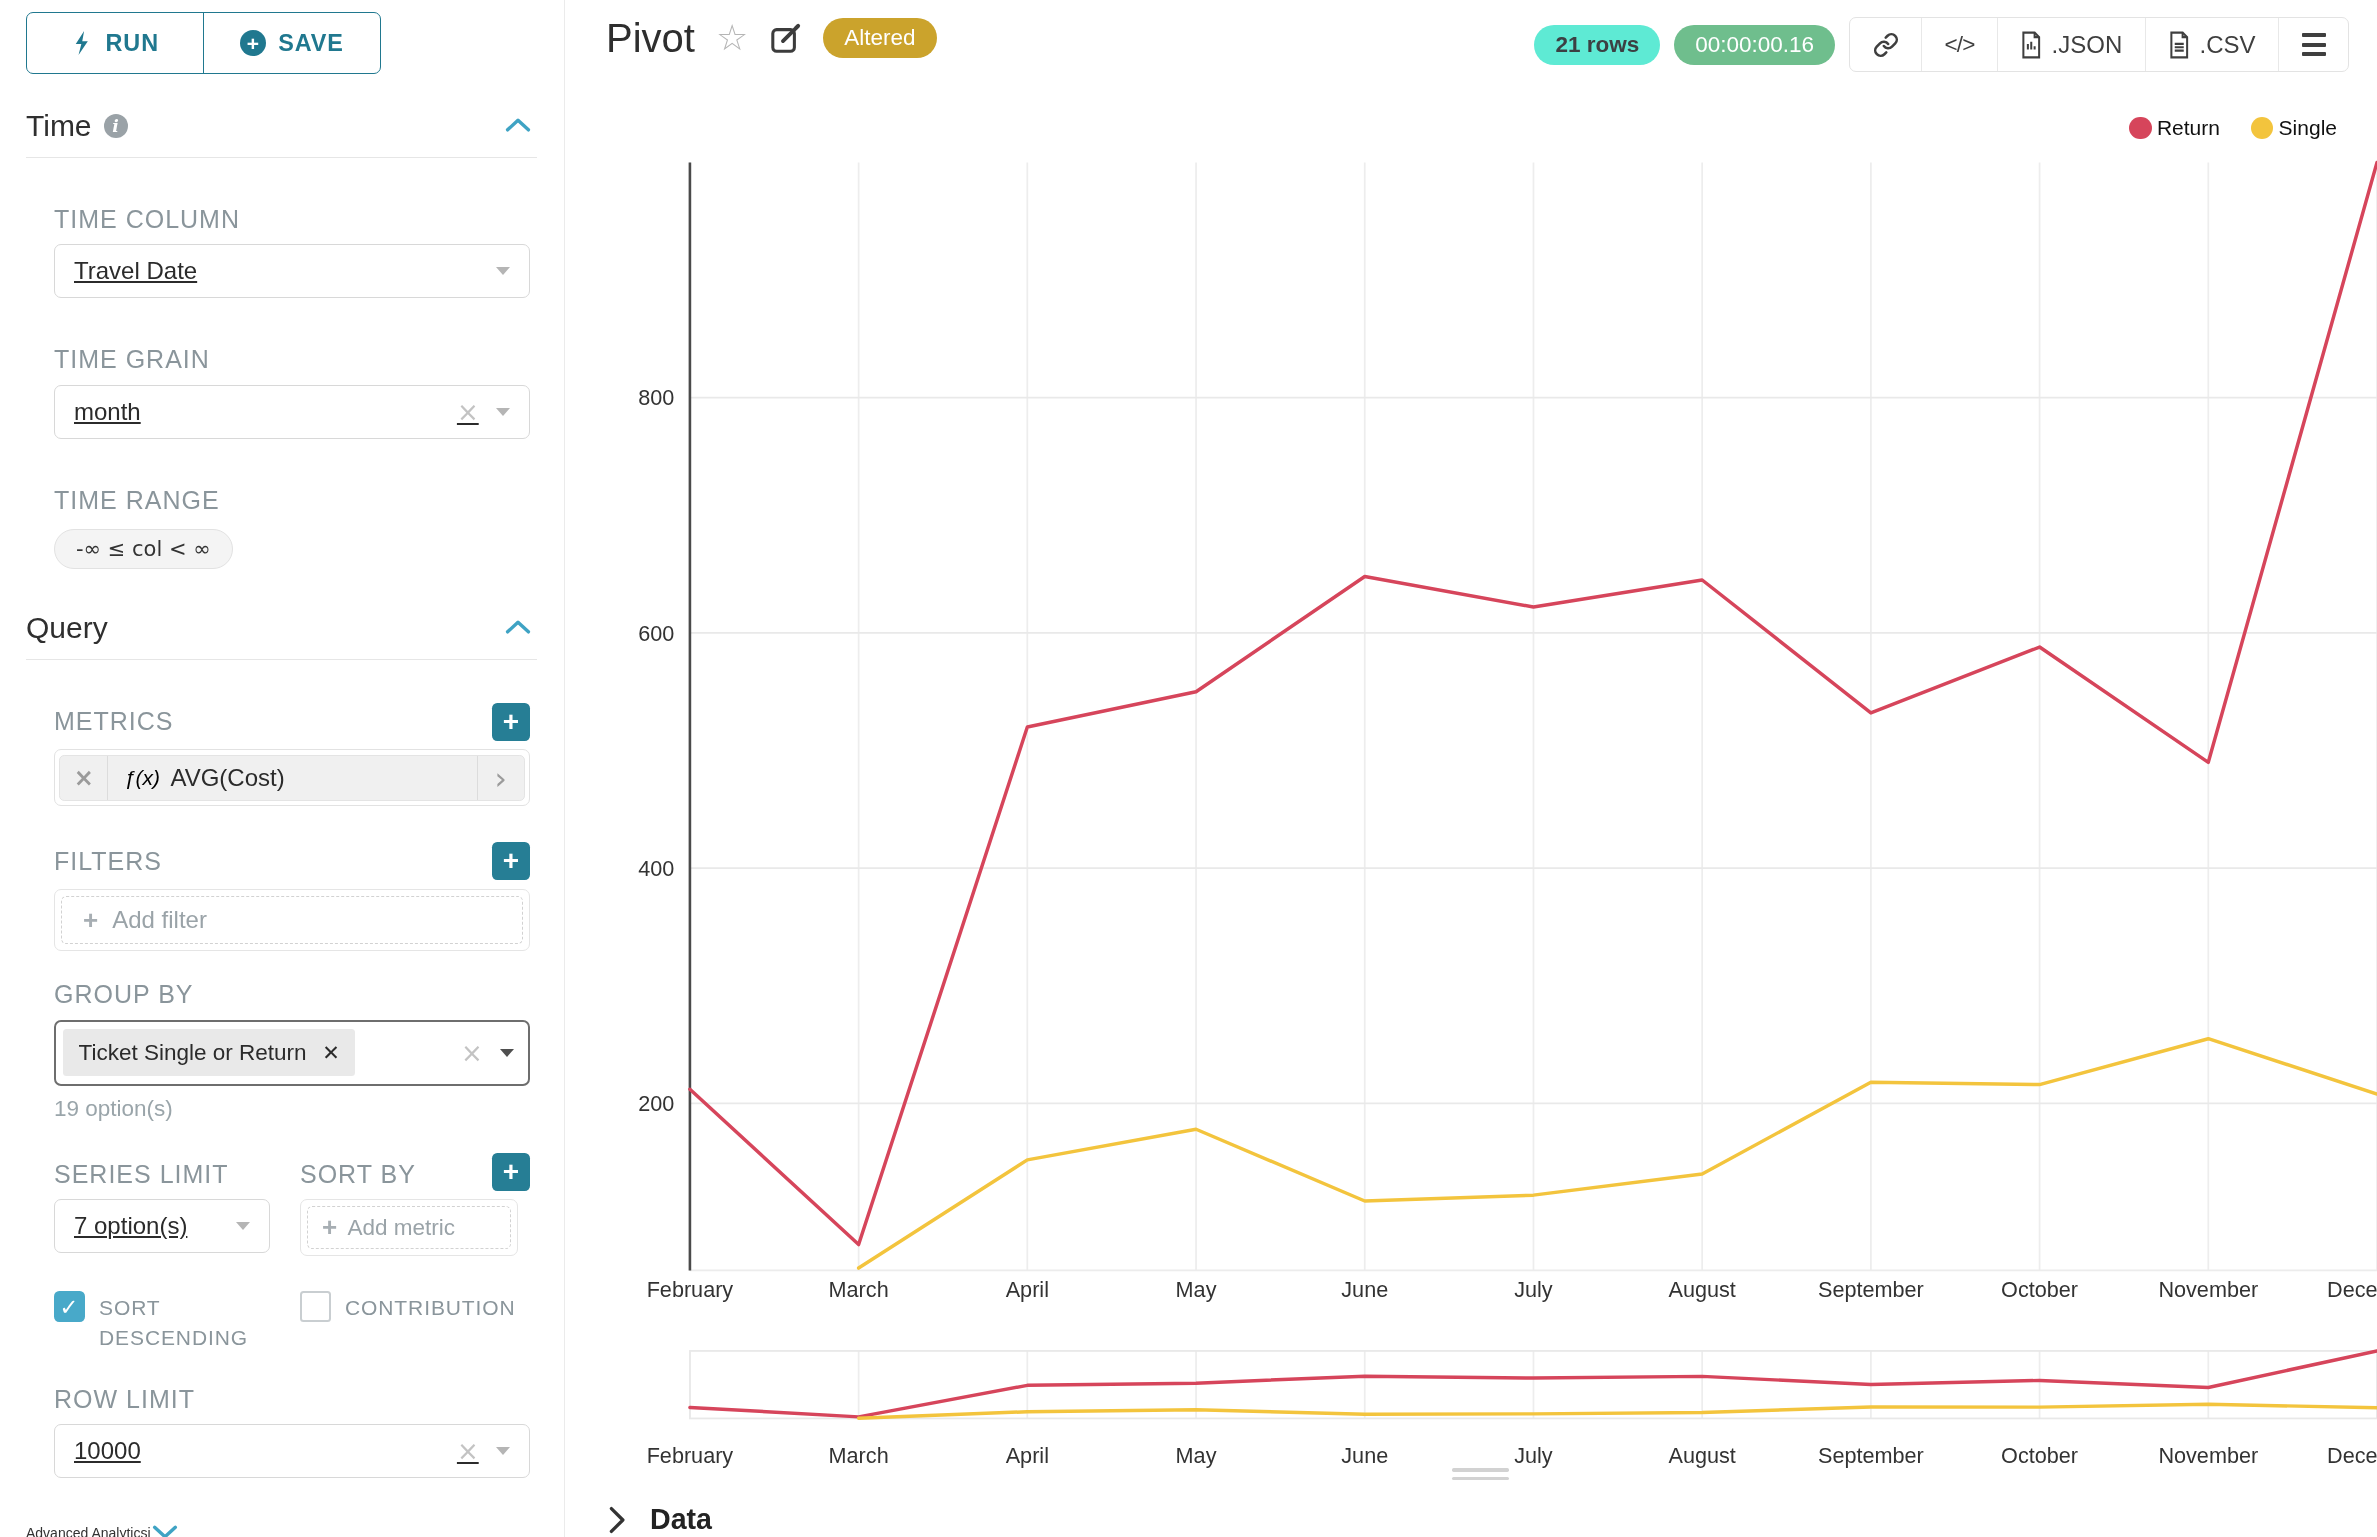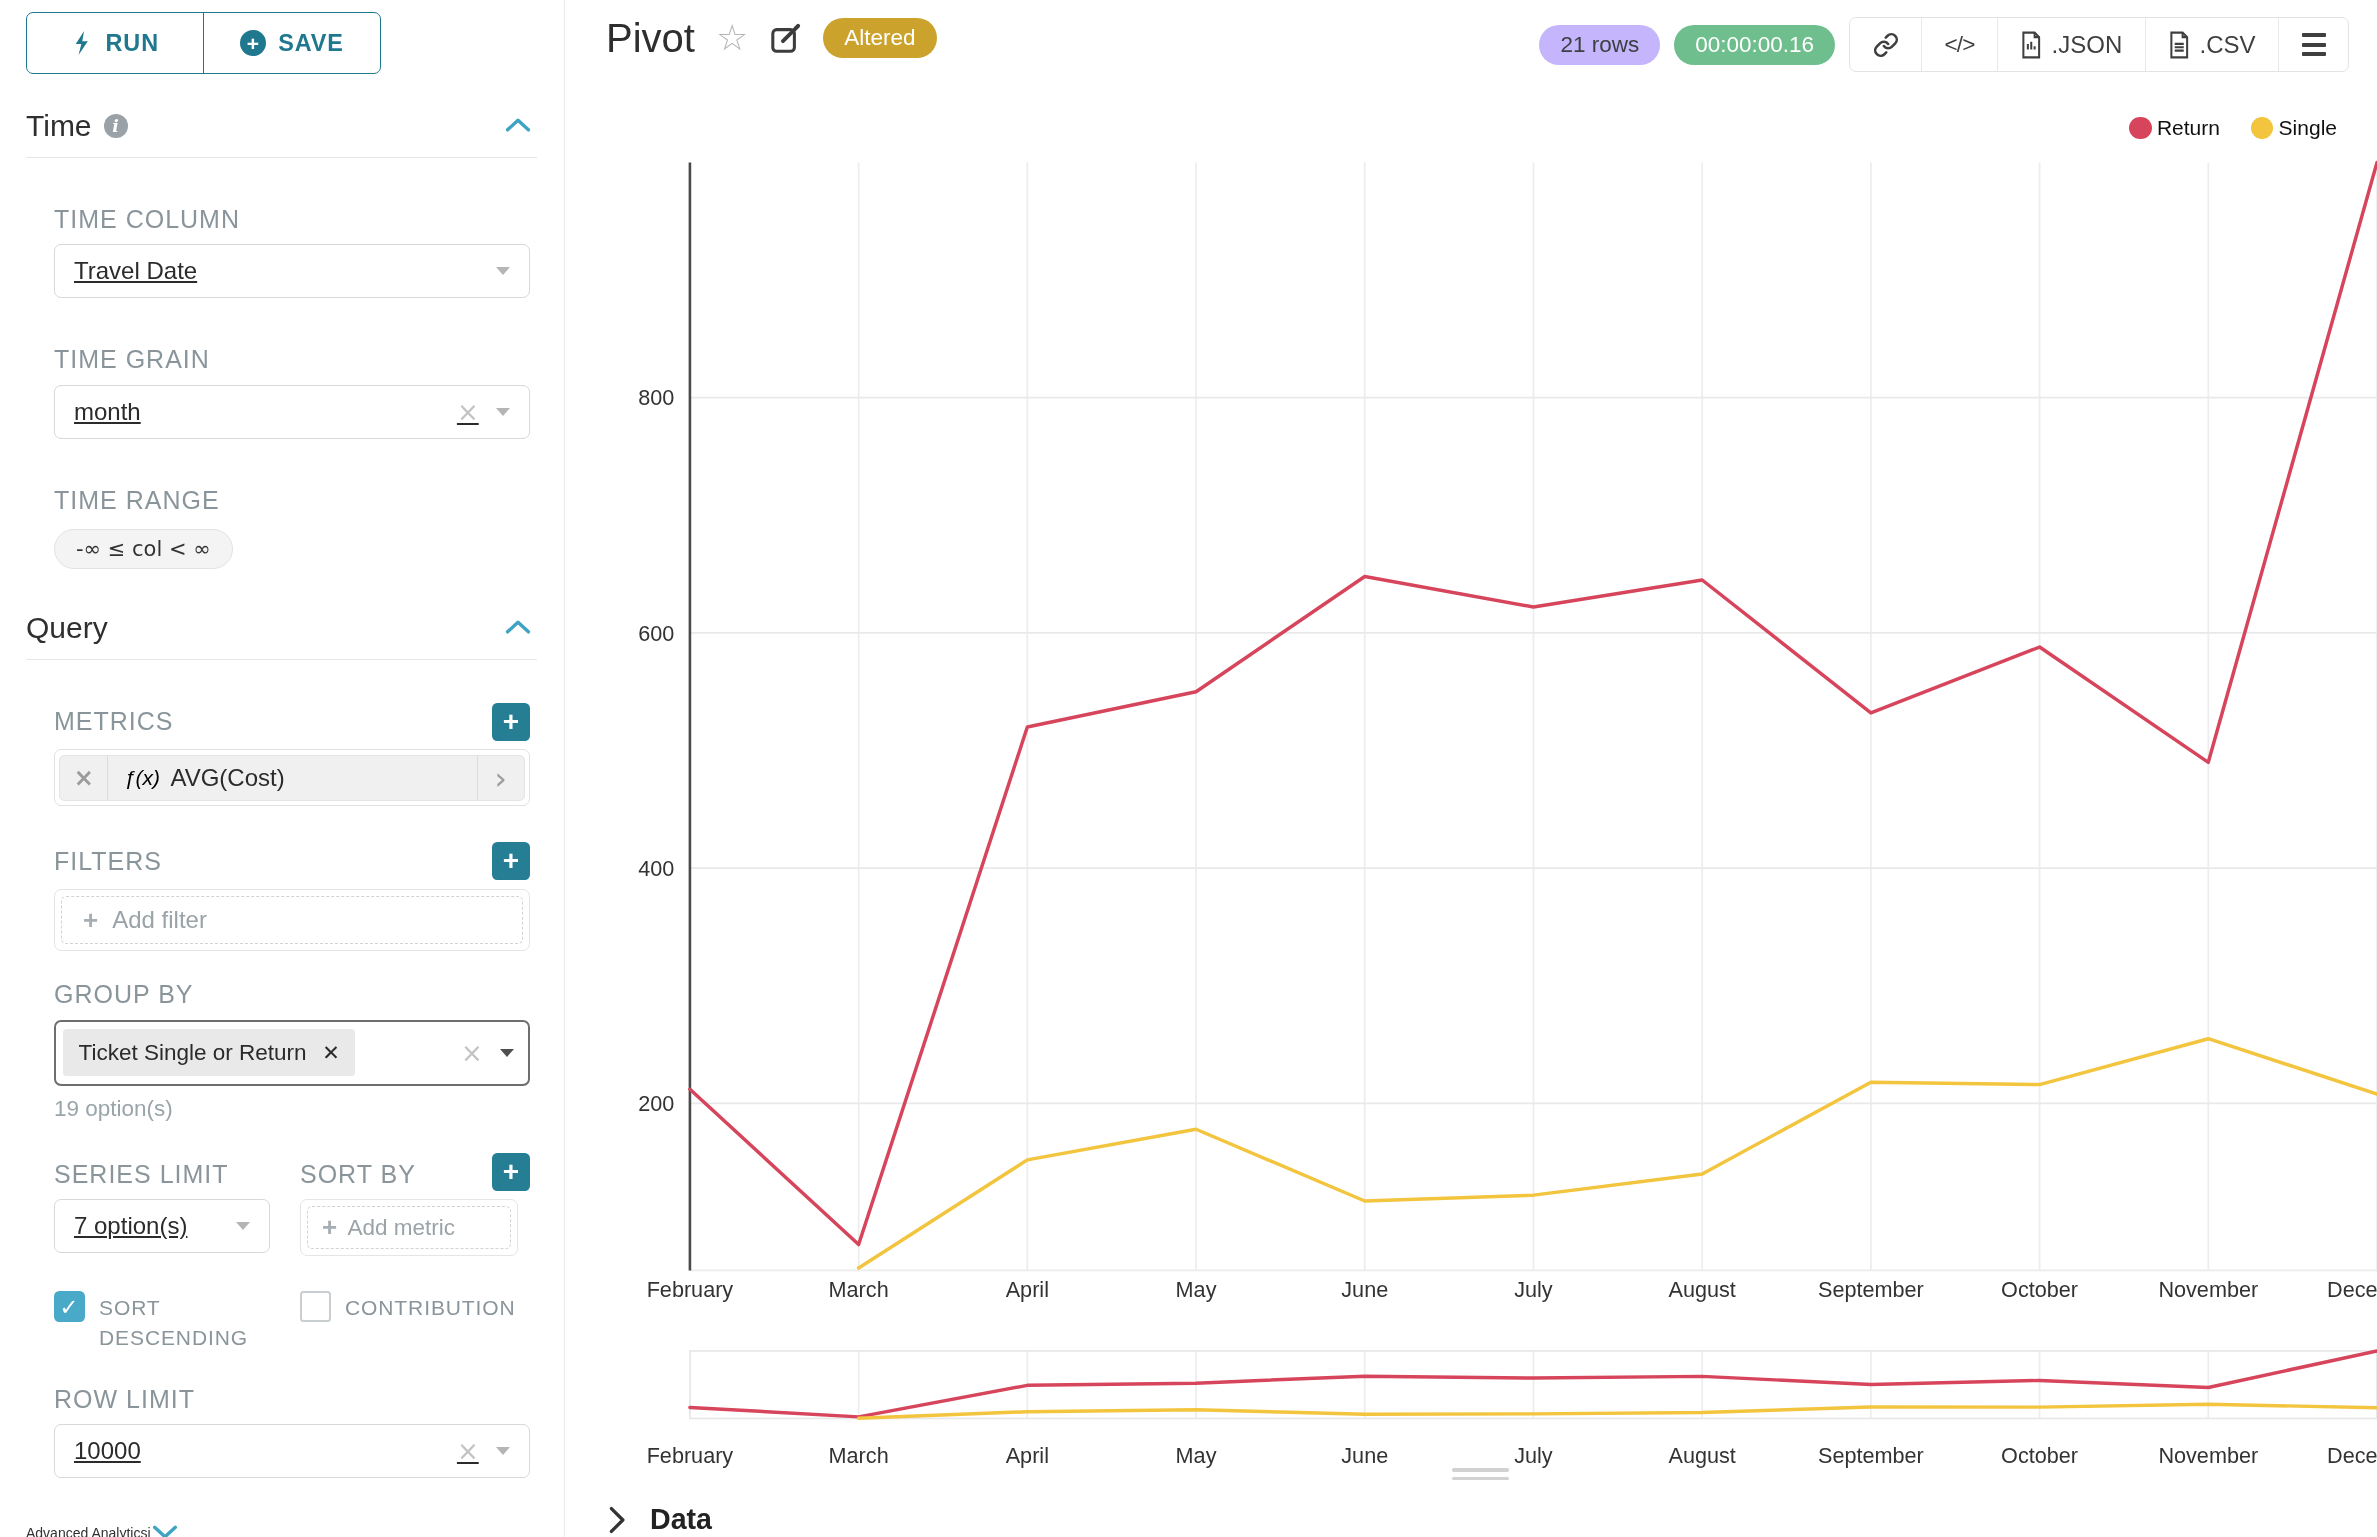--- a/index.html
+++ b/index.html
@@ -95,21 +95,21 @@
     padding-bottom:15.6px; border-bottom:1.7px solid #e6e6e6; }
 
   
   .main { position:absolute; left:567px; top:0; width:1810px; height:1538px; background:#fff; }
   .main-header { position:absolute; left:39px; top:15.6px; display:flex; align-items:center; gap:21px;text-align:right; }
   .title { font-size:40px; color:#2e2e2e; }
   .star { font-size:36px; color:#b5b5b5; line-height:1; cursor:pointer; }
   .editic { cursor:pointer; display:flex; }
   .badge { height:40px; border-radius:865px; display:flex; align-items:center; padding:0 21px; font-size:22.5px; }
   .badge.gold { background:#cba32c; color:#fff; }
-  .badge.gray { background:#c4b5fd; color:#3c4043; }
+  .badge.gray { background:#5eead4; color:#3c4043;font-weight:bold; }
   .badge.green { background:#6fbe8d; color:#fff; }
 
   .header-right { position:absolute; right:28px; top:17.3px; display:flex; align-items:center; gap:14px; }
   .export-group { display:flex; height:55px; background:#fff; border:1.7px solid #e3e3e3; border-radius:7px;
     overflow:hidden; }
   .export-group .seg { display:flex; align-items:center; justify-content:center; padding:0 22.5px; gap:8.7px;
     font-size:24px; color:#3f3f3f; cursor:pointer; }
   .export-group .seg + .seg { border-left:1.7px solid #e8e8e8; }
   .codeglyph { font-size:22.5px; color:#3f3f3f; letter-spacing:-0.9px; }
   .burger { display:flex; flex-direction:column; gap:5.2px; }

